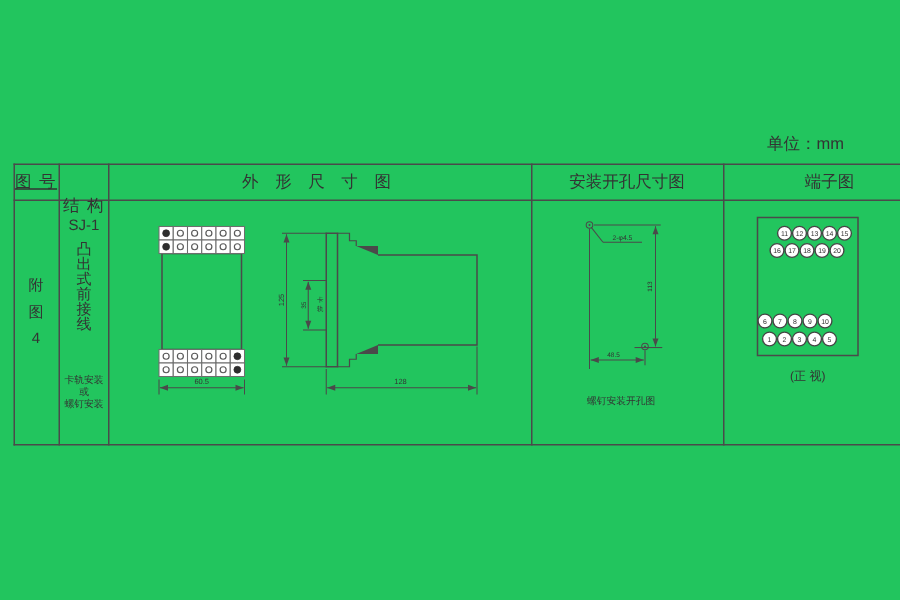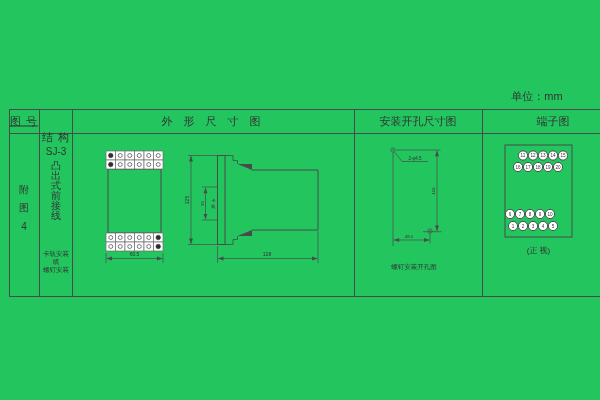--- a/index.html
+++ b/index.html
@@ -44,21 +44,21 @@
   <div class="abs ctr hdr" style="left:24px;top:121px;text-decoration:underline;">图 号</div>
   <div class="abs ctr hdr" style="left:56px;top:137px;">结 构</div>
   <div class="abs ctr hdr" style="left:213px;top:121px;letter-spacing:4px;">外 形 尺 寸 图</div>
   <div class="abs ctr hdr" style="left:418px;top:121px;letter-spacing:0;">安装开孔尺寸图</div>
   <div class="abs ctr hdr" style="left:514px;top:121px;letter-spacing:0;margin-left:39px;">端子图</div>
 
   <div class="abs ctr cell-txt" style="left:24px;top:190px;">附</div>
   <div class="abs ctr cell-txt" style="left:24px;top:208px;">图</div>
   <div class="abs ctr cell-txt" style="left:24px;top:226px;">4</div>
 
-  <div class="abs ctr cell-txt" style="left:56px;top:151px;">SJ-3</div>
+  <div class="abs ctr cell-txt" style="left:56px;top:151px;">SJ-1</div>
   <div class="abs ctr cell-txt" style="left:56px;top:166px;">凸</div>
   <div class="abs ctr cell-txt" style="left:56px;top:176px;">出</div>
   <div class="abs ctr cell-txt" style="left:56px;top:186px;">式</div>
   <div class="abs ctr cell-txt" style="left:56px;top:196px;">前</div>
   <div class="abs ctr cell-txt" style="left:56px;top:206px;">接</div>
   <div class="abs ctr cell-txt" style="left:56px;top:216px;">线</div>
   <div class="abs ctr small-txt" style="left:56px;top:254px;">卡轨安装</div>
   <div class="abs ctr small-txt" style="left:56px;top:262px;">或</div>
   <div class="abs ctr small-txt" style="left:56px;top:270px;">螺钉安装</div>
 

